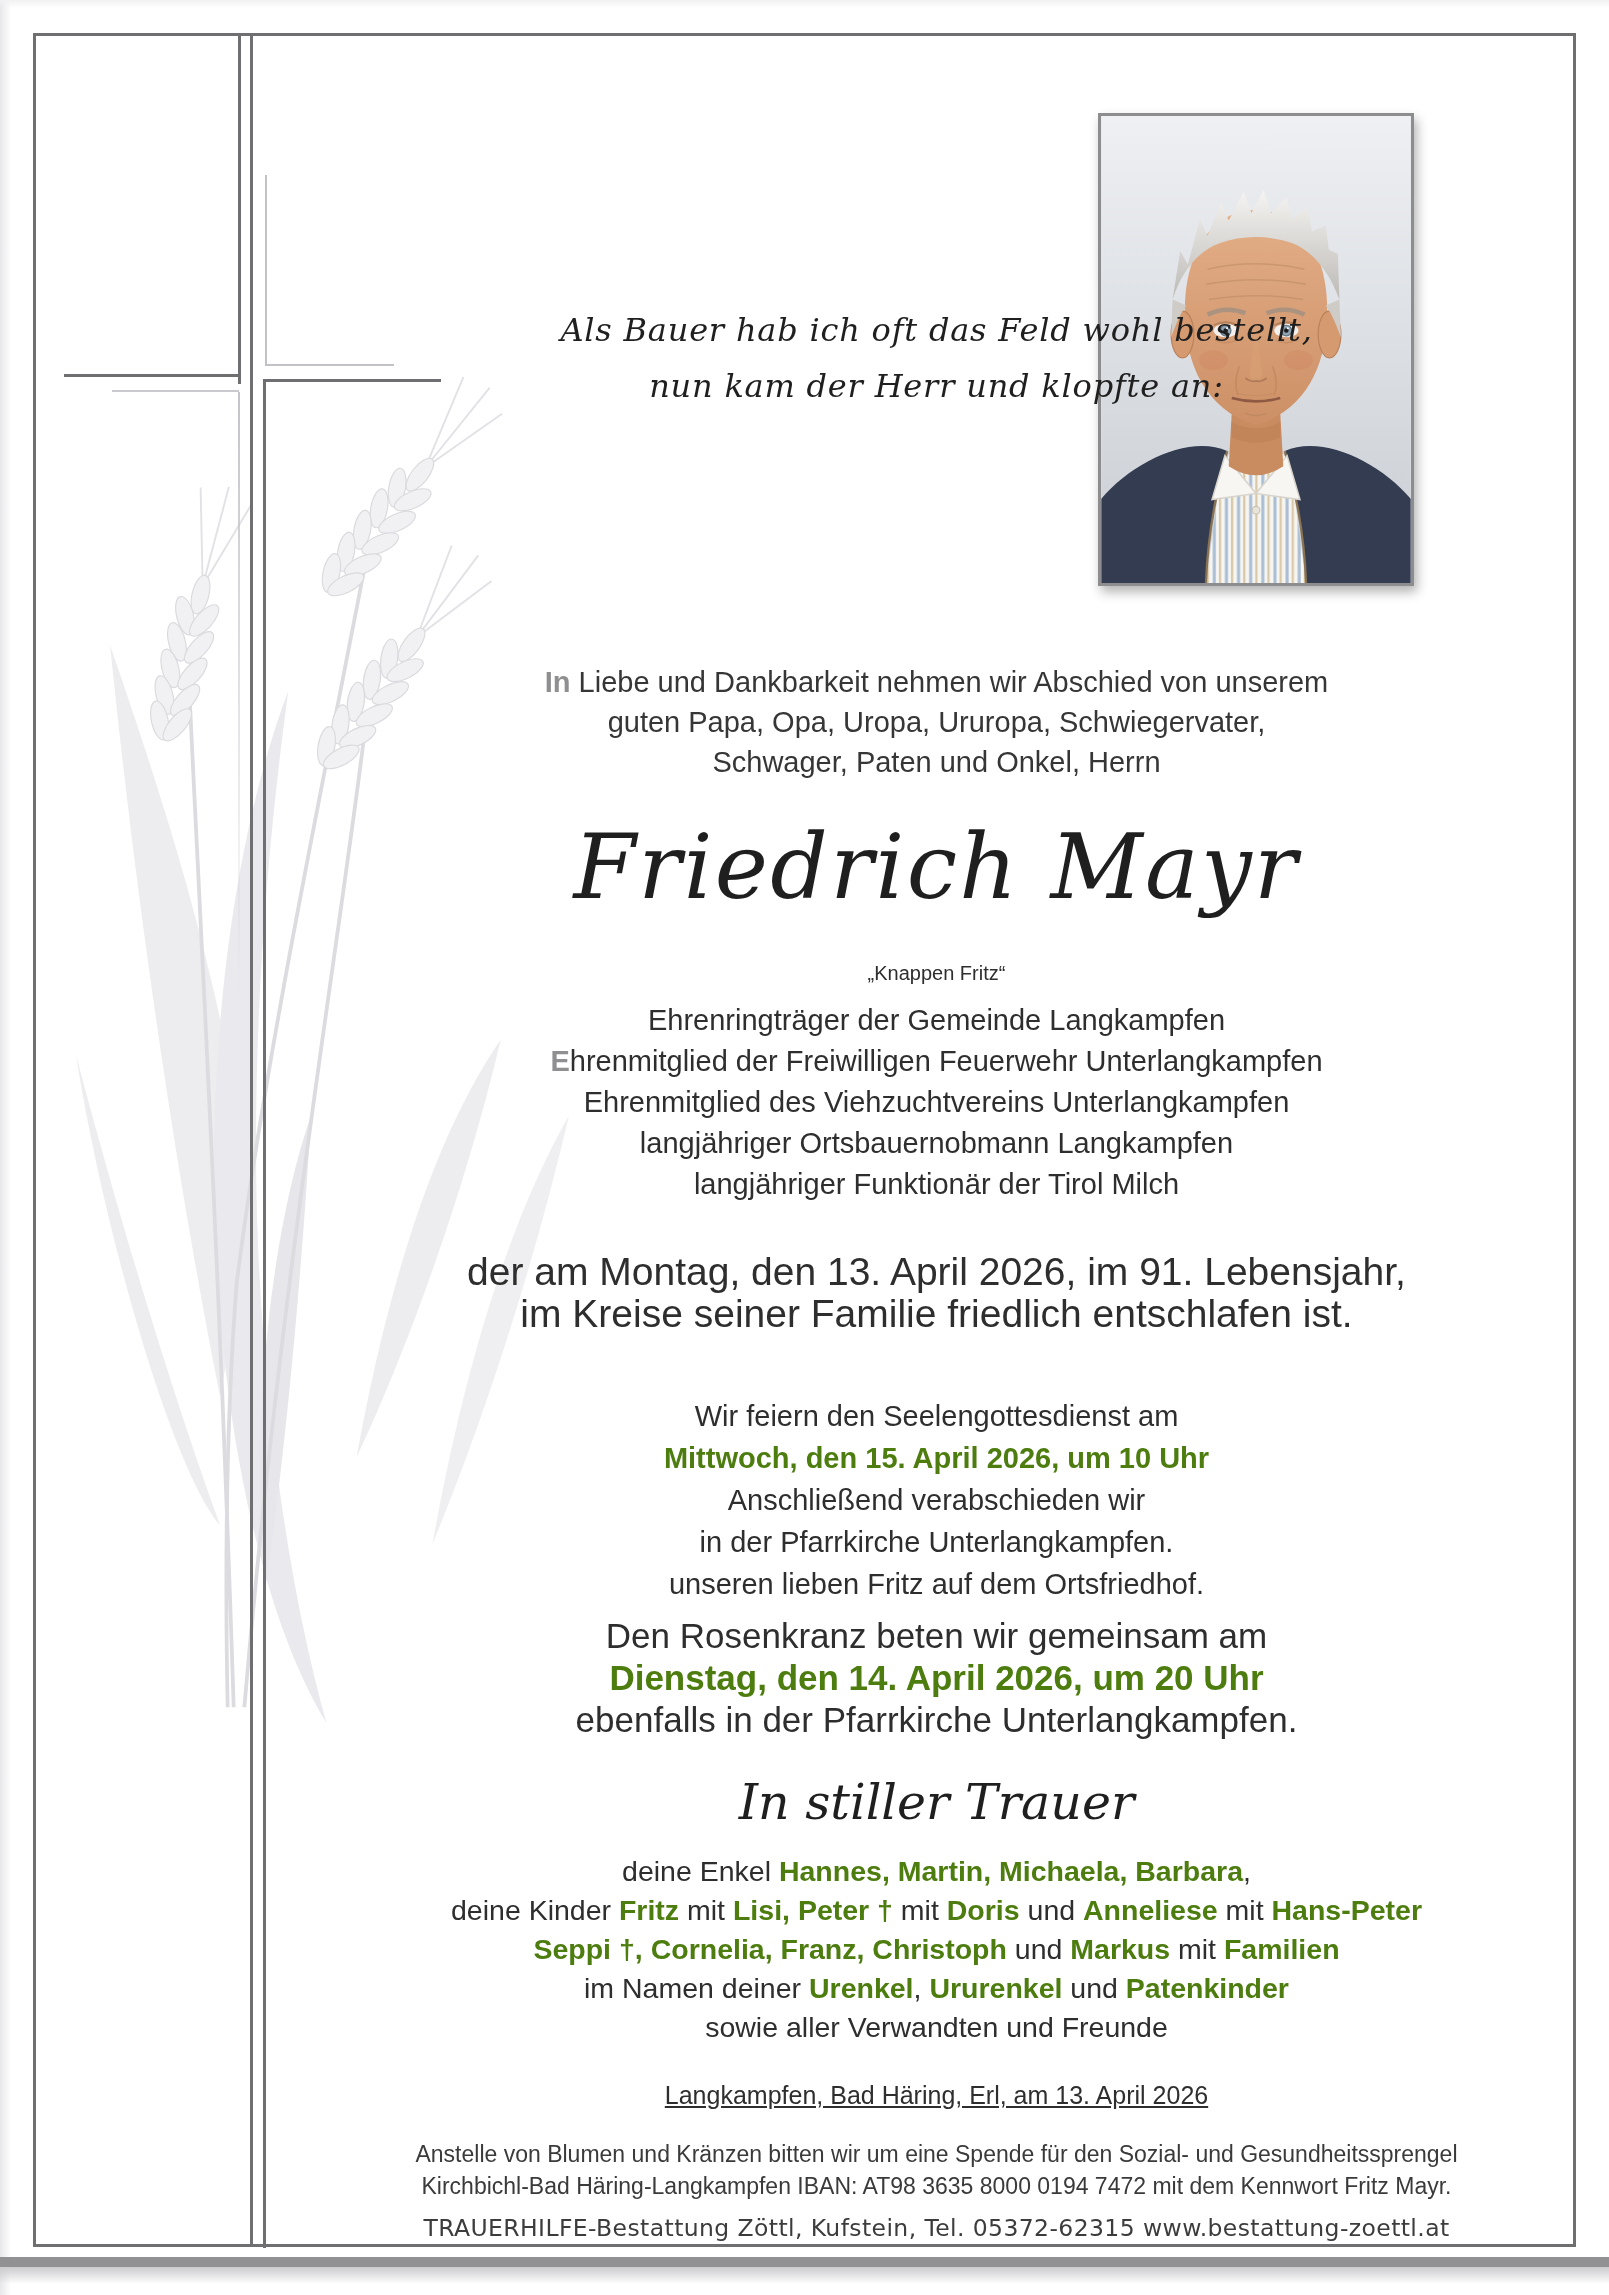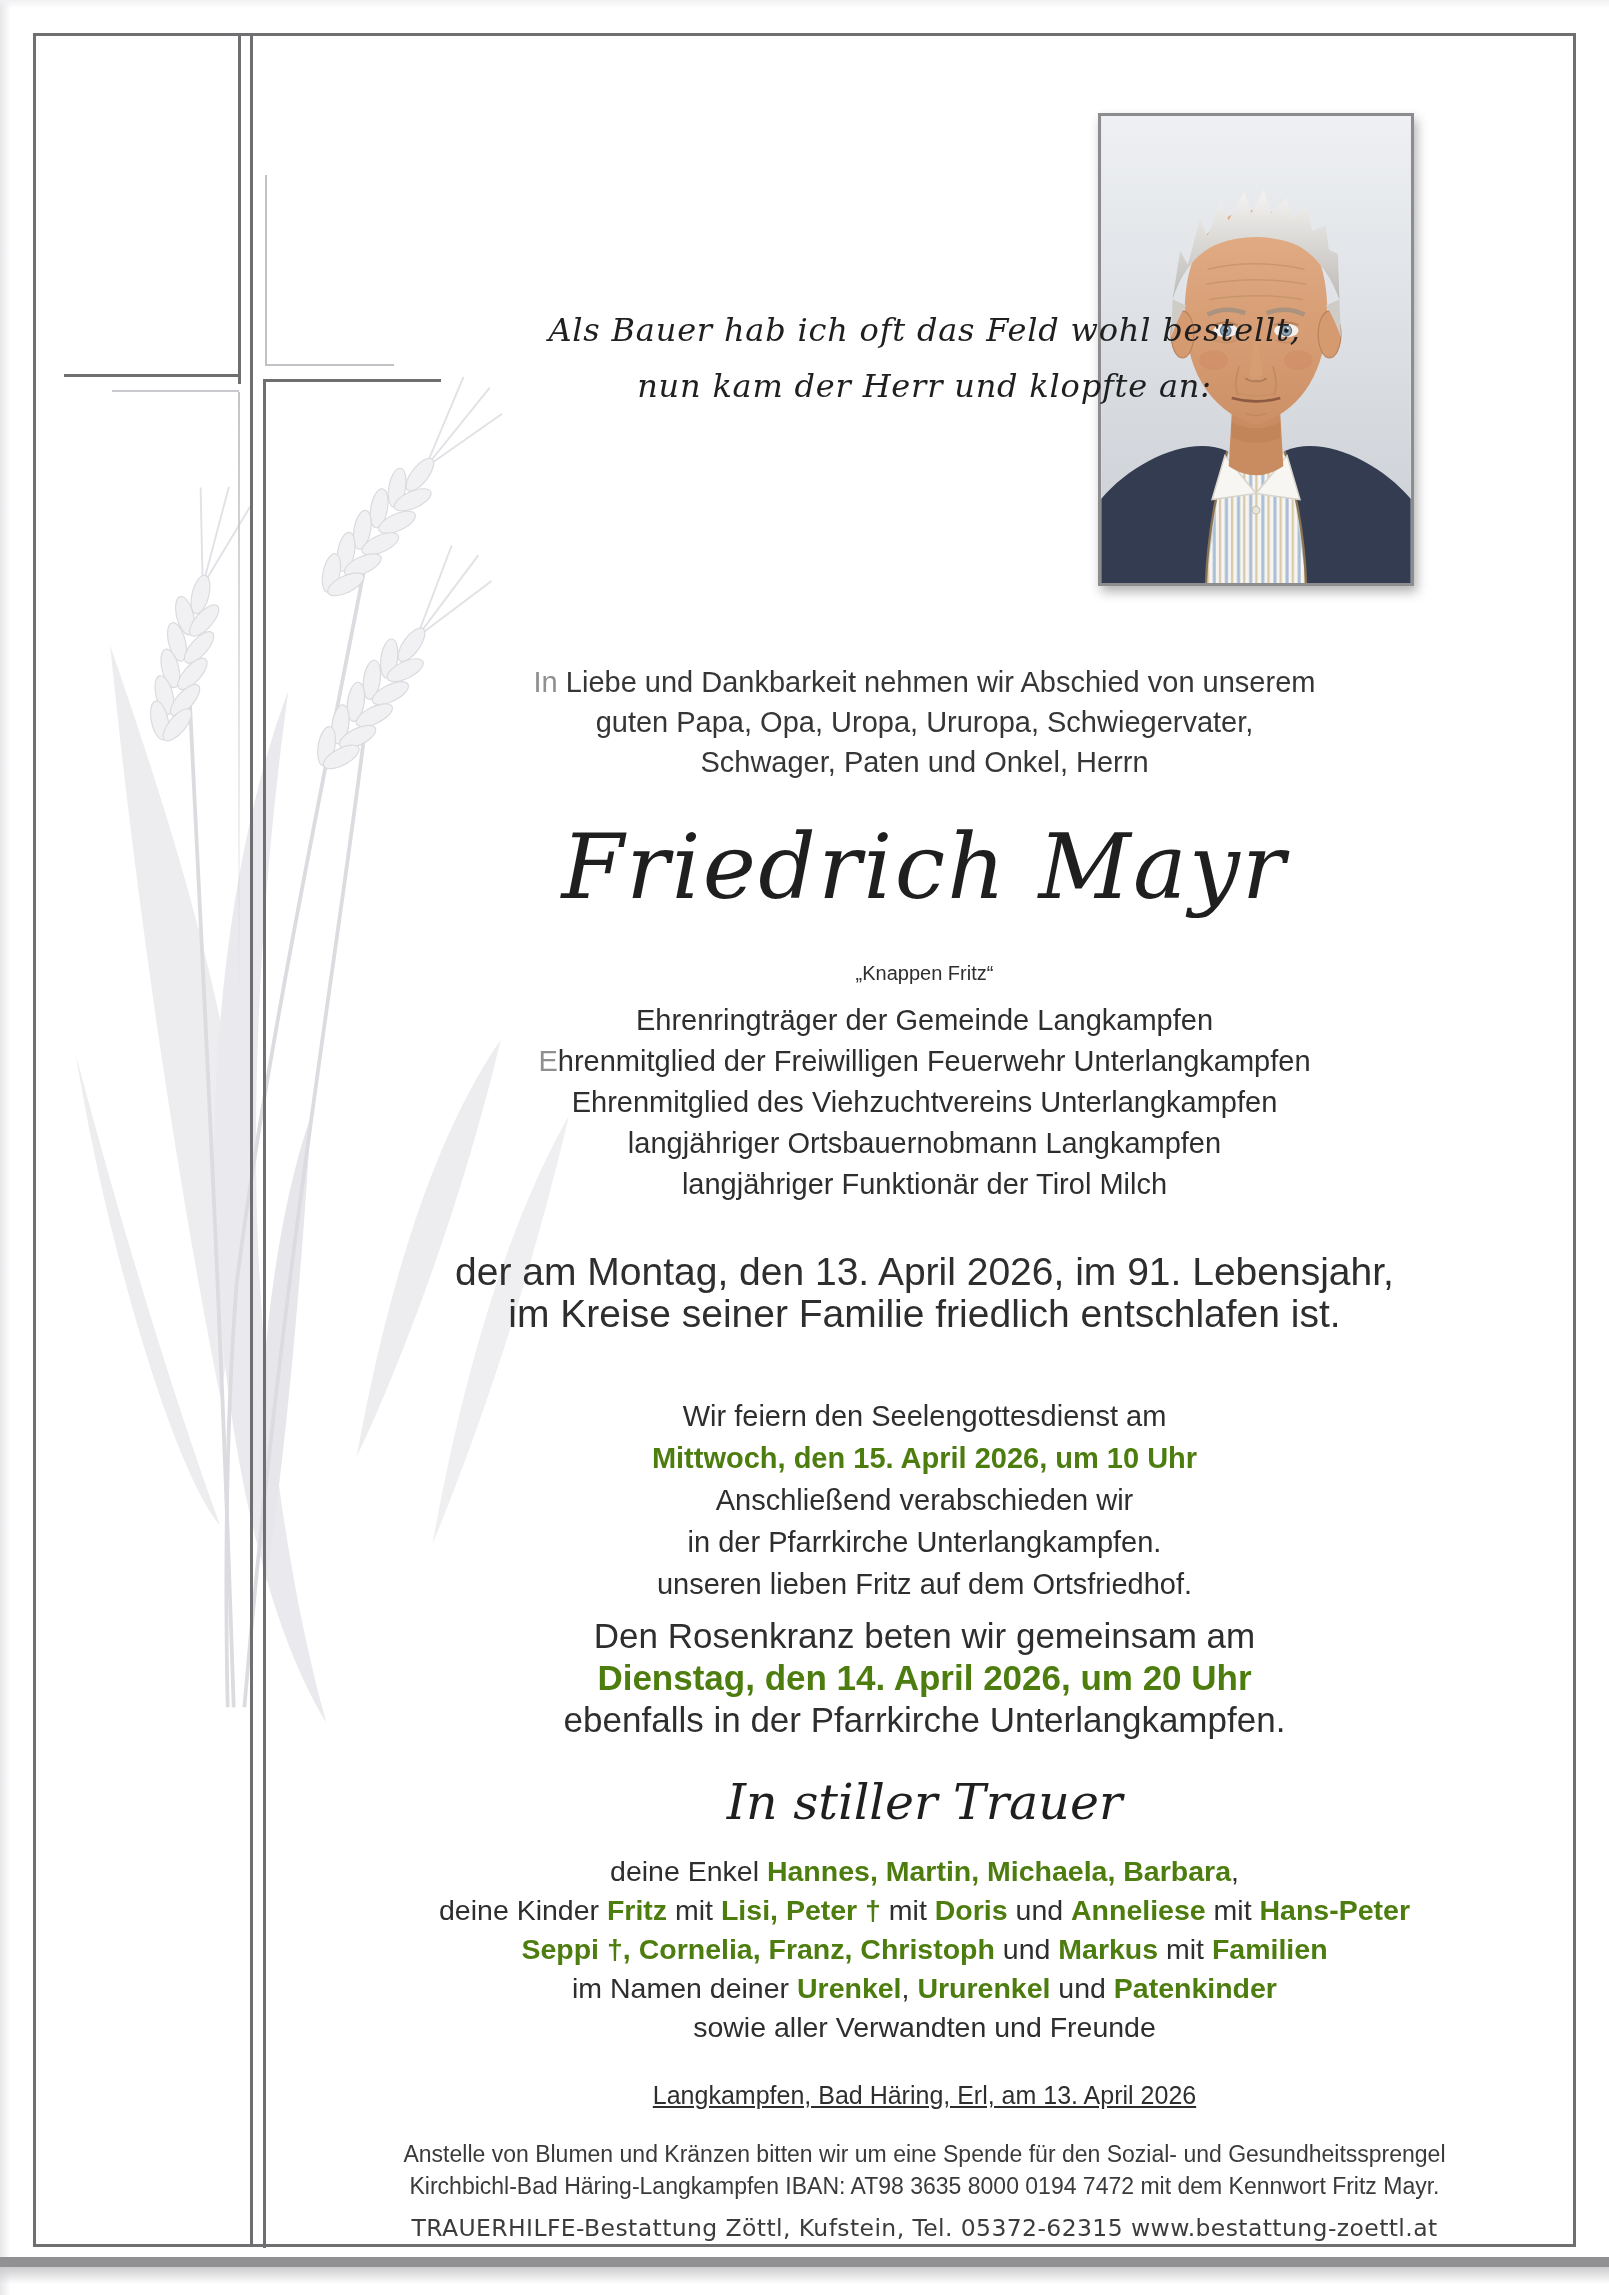--- a/index.html
+++ b/index.html
@@ -27,39 +27,39 @@
   .h-dark-l{left:64px;top:374px;width:174px;height:3px;background:#6f6f71;}
   .h-dark-r{left:263px;top:379px;width:178px;height:3px;background:#6f6f71;}
   .h-light-u{left:265px;top:364px;width:129px;height:1.5px;background:#c2c2c6;}
   .h-light-l{left:112px;top:390px;width:127px;height:1.5px;background:#cacace;}
   .wheat{position:absolute;left:38px;top:372px;width:531px;height:1381px;z-index:1;}
   
   .photo{position:absolute;left:1098px;top:113px;width:310px;height:467px;
          border:3.8px solid #8d8d8f;box-shadow:3px 6px 10.6px rgba(0,0,0,.30);background:#dfe3e7;}
   .photo svg{display:block;}
   
-  .content{position:absolute;left:272px;top:0;width:1305px;height:2295px;z-index:3;}
+  .content{position:absolute;left:284px;top:0;width:1305px;height:2295px;z-index:3;}
   .content > div, .content > h1{position:absolute;width:100%;text-align:center;margin:0;}
   .script{font-family:"DejaVu Serif","Liberation Serif",serif;font-style:italic;color:#1f1f1f;}
   .quote{left:0;top:302px;width:980px;font-size:32px;line-height:56px;letter-spacing:0.8px;}
   .intro{top:662px;font-size:29px;line-height:40px;color:#363636;}
   .name{top:803px;font-size:90px;line-height:127px;font-weight:normal;letter-spacing:2.3px;}
   .nickname{top:955px;font-size:20px;line-height:36px;}
   .honors{top:1000px;font-size:29px;line-height:41px;}
   .death{top:1251px;font-size:39px;line-height:42px;}
   .service{top:1395px;font-size:29px;line-height:42px;}
   .rosary{top:1615px;font-size:35px;line-height:42px;}
   .trauer{top:1768px;font-size:49px;line-height:70px;}
   .family{top:1852px;font-size:28.5px;line-height:39px;}
   .place{top:2079px;font-size:25px;line-height:33px;text-decoration:underline;}
   .donation{top:2138px;font-size:23px;line-height:32px;color:#3a3a3a;}
   .footerline{top:2213px;font-size:23.5px;line-height:30px;color:#3c3c3c;
               font-family:"DejaVu Sans",sans-serif;letter-spacing:0.4px;}
   .seg-b{font-weight:bold;color:#4d7c0f;}
-  .seg-g{color:#8f8f91;}
+  .seg-g{color:#8f8f91;font-weight:bold;}
   .tline{white-space:nowrap;}
 </style>
 </head>
 <body>
 
 <div class="page">
 
   <div class="edge-left"></div>
   <div class="edge-top"></div>
 

